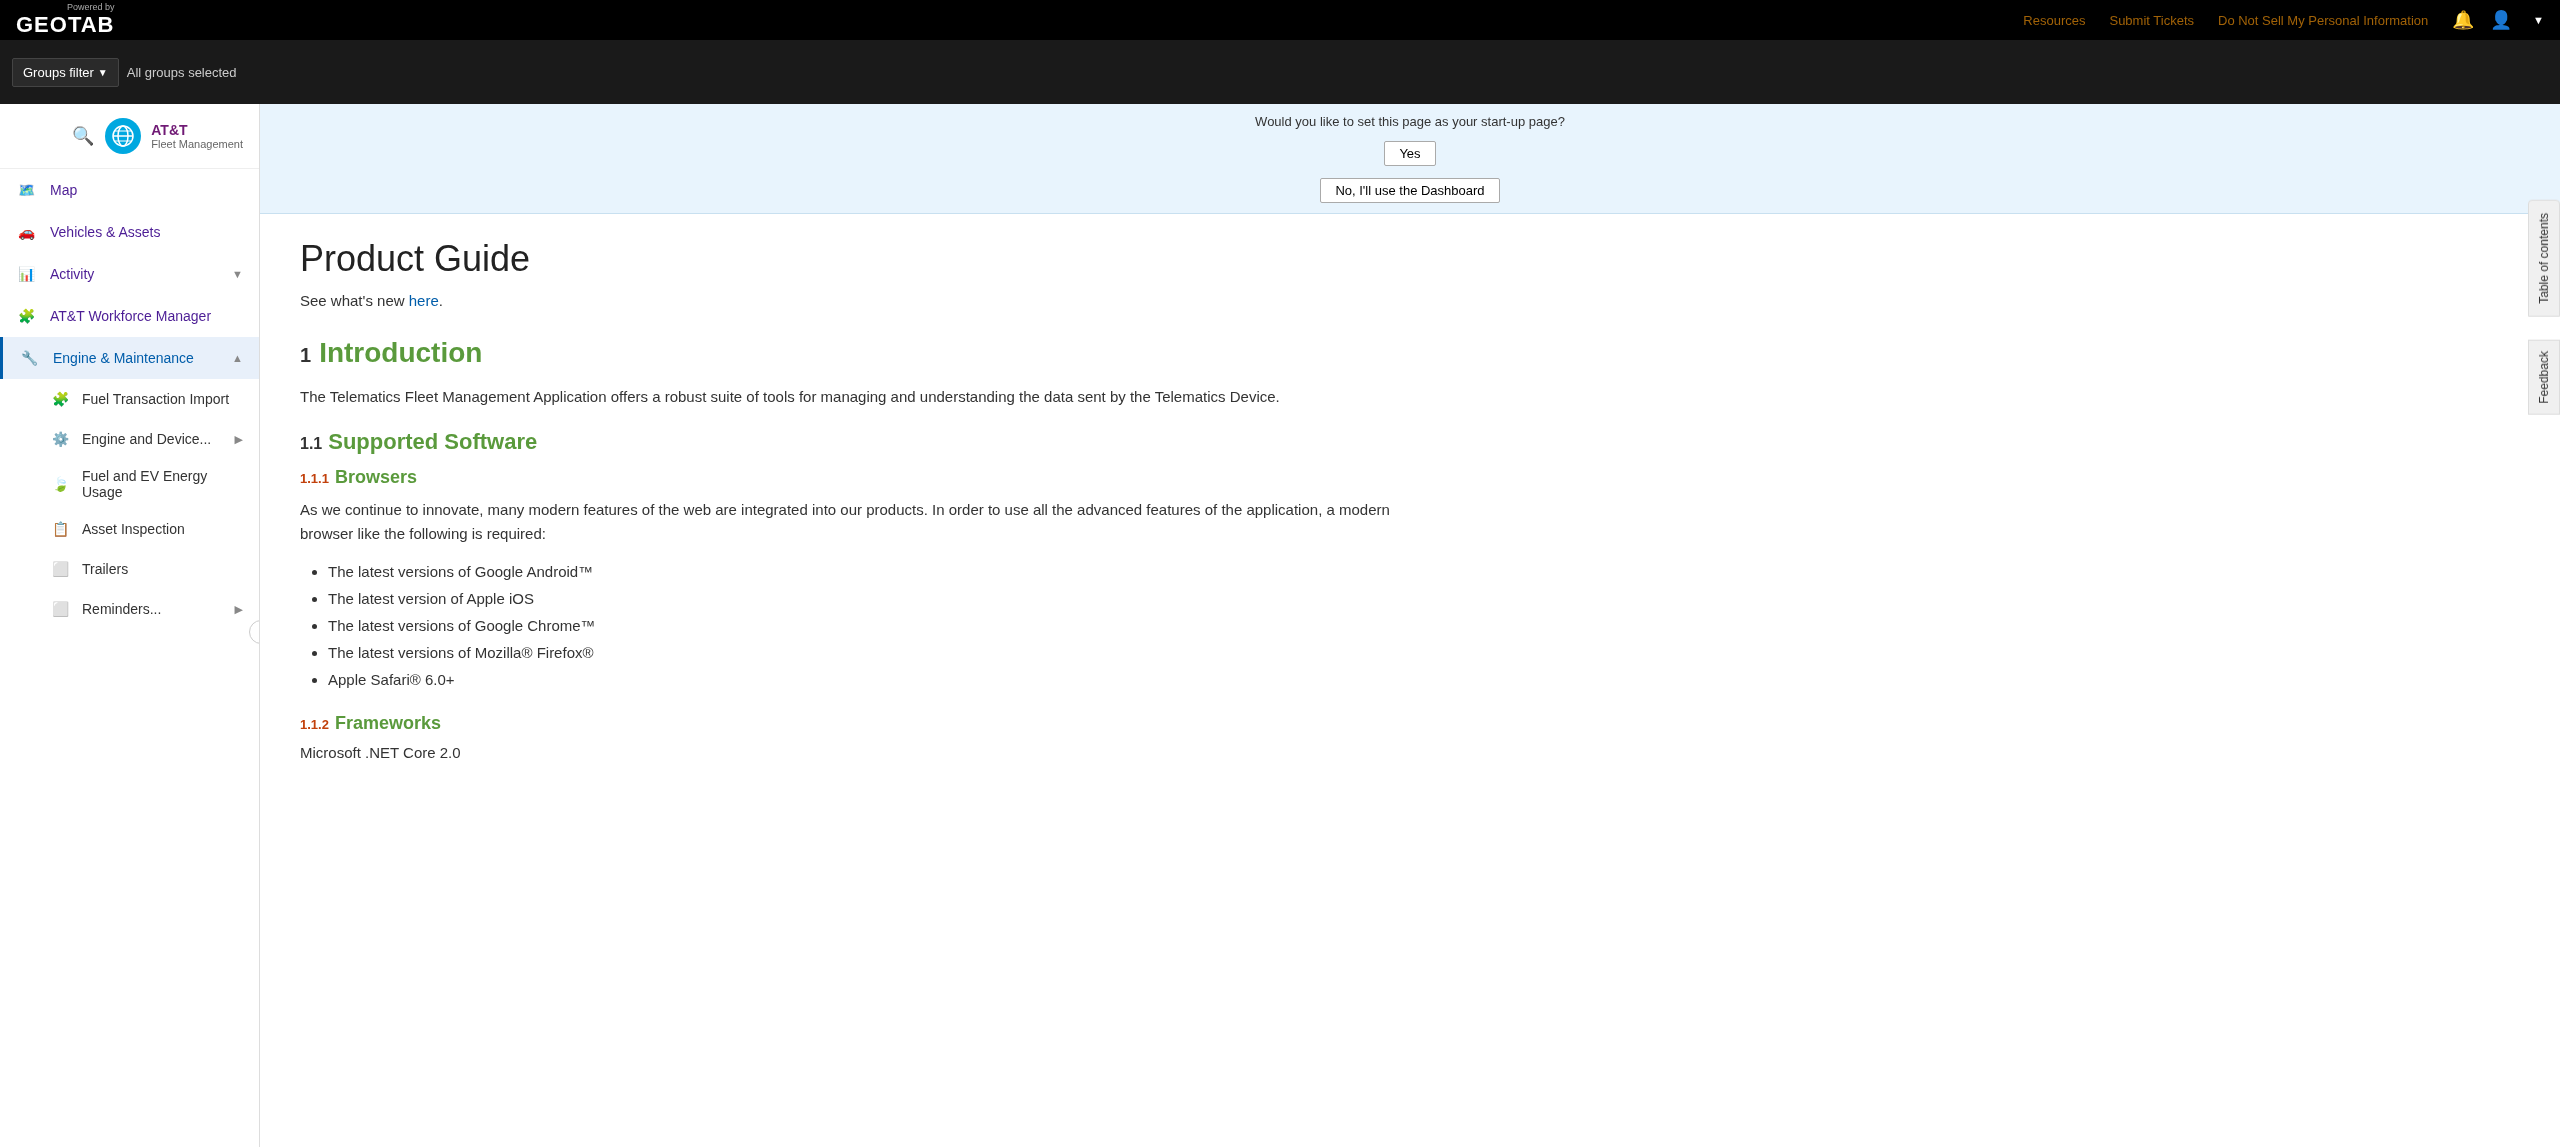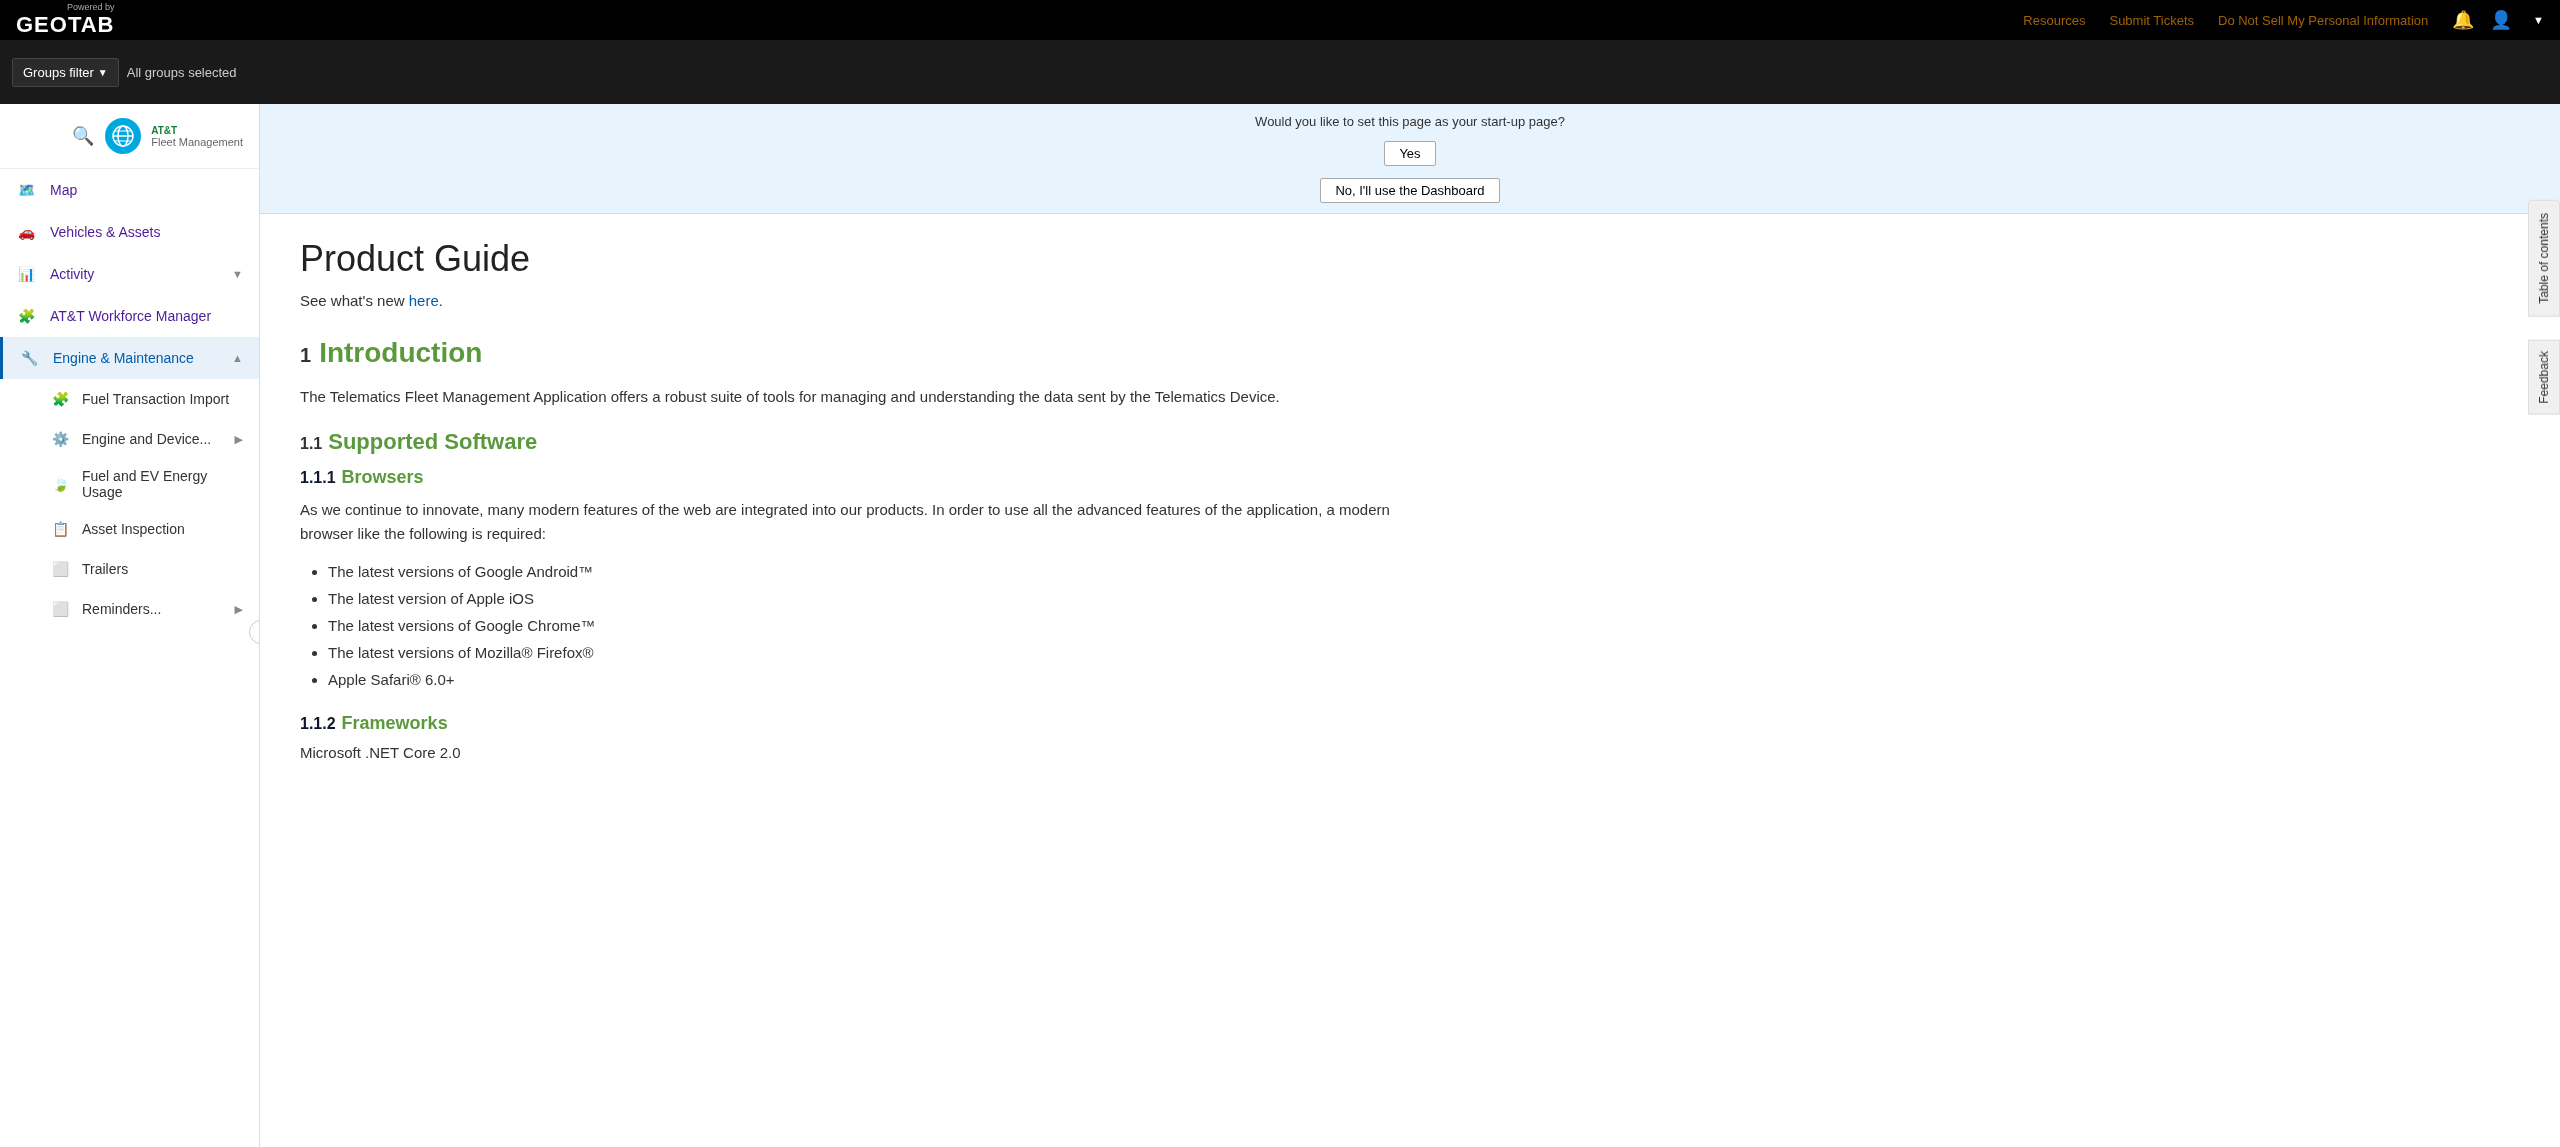--- a/index.html
+++ b/index.html
@@ -135,22 +135,22 @@
     .att-logo svg {
       width: 24px;
       height: 24px;
     }
     .att-brand-text {
       display: flex;
       flex-direction: column;
     }
     .att-brand-name {
       font-weight: bold;
-      font-size: 10px;
-      color: #15803d;
+      font-size: 14px;
+      color: #701a75;
     }
     .att-brand-sub {
       font-size: 11px;
       color: #666;
     }
     .search-btn {
       margin-left: auto;
       background: none;
       border: none;
       cursor: pointer;
@@ -293,22 +293,22 @@
 
     .section-h4 {
       font-size: 18px;
       color: #5a9a3c;
       margin-bottom: 10px;
       display: flex;
       align-items: baseline;
       gap: 6px;
     }
     .section-h4-num {
-      font-size: 16px;
-      color: #0f172a;
+      font-size: 13px;
+      color: #c2410c;
     }
 
     .intro-text {
       font-size: 15px;
       color: #333;
       line-height: 1.6;
       margin-bottom: 20px;
     }
 
     .browser-continue-text {

